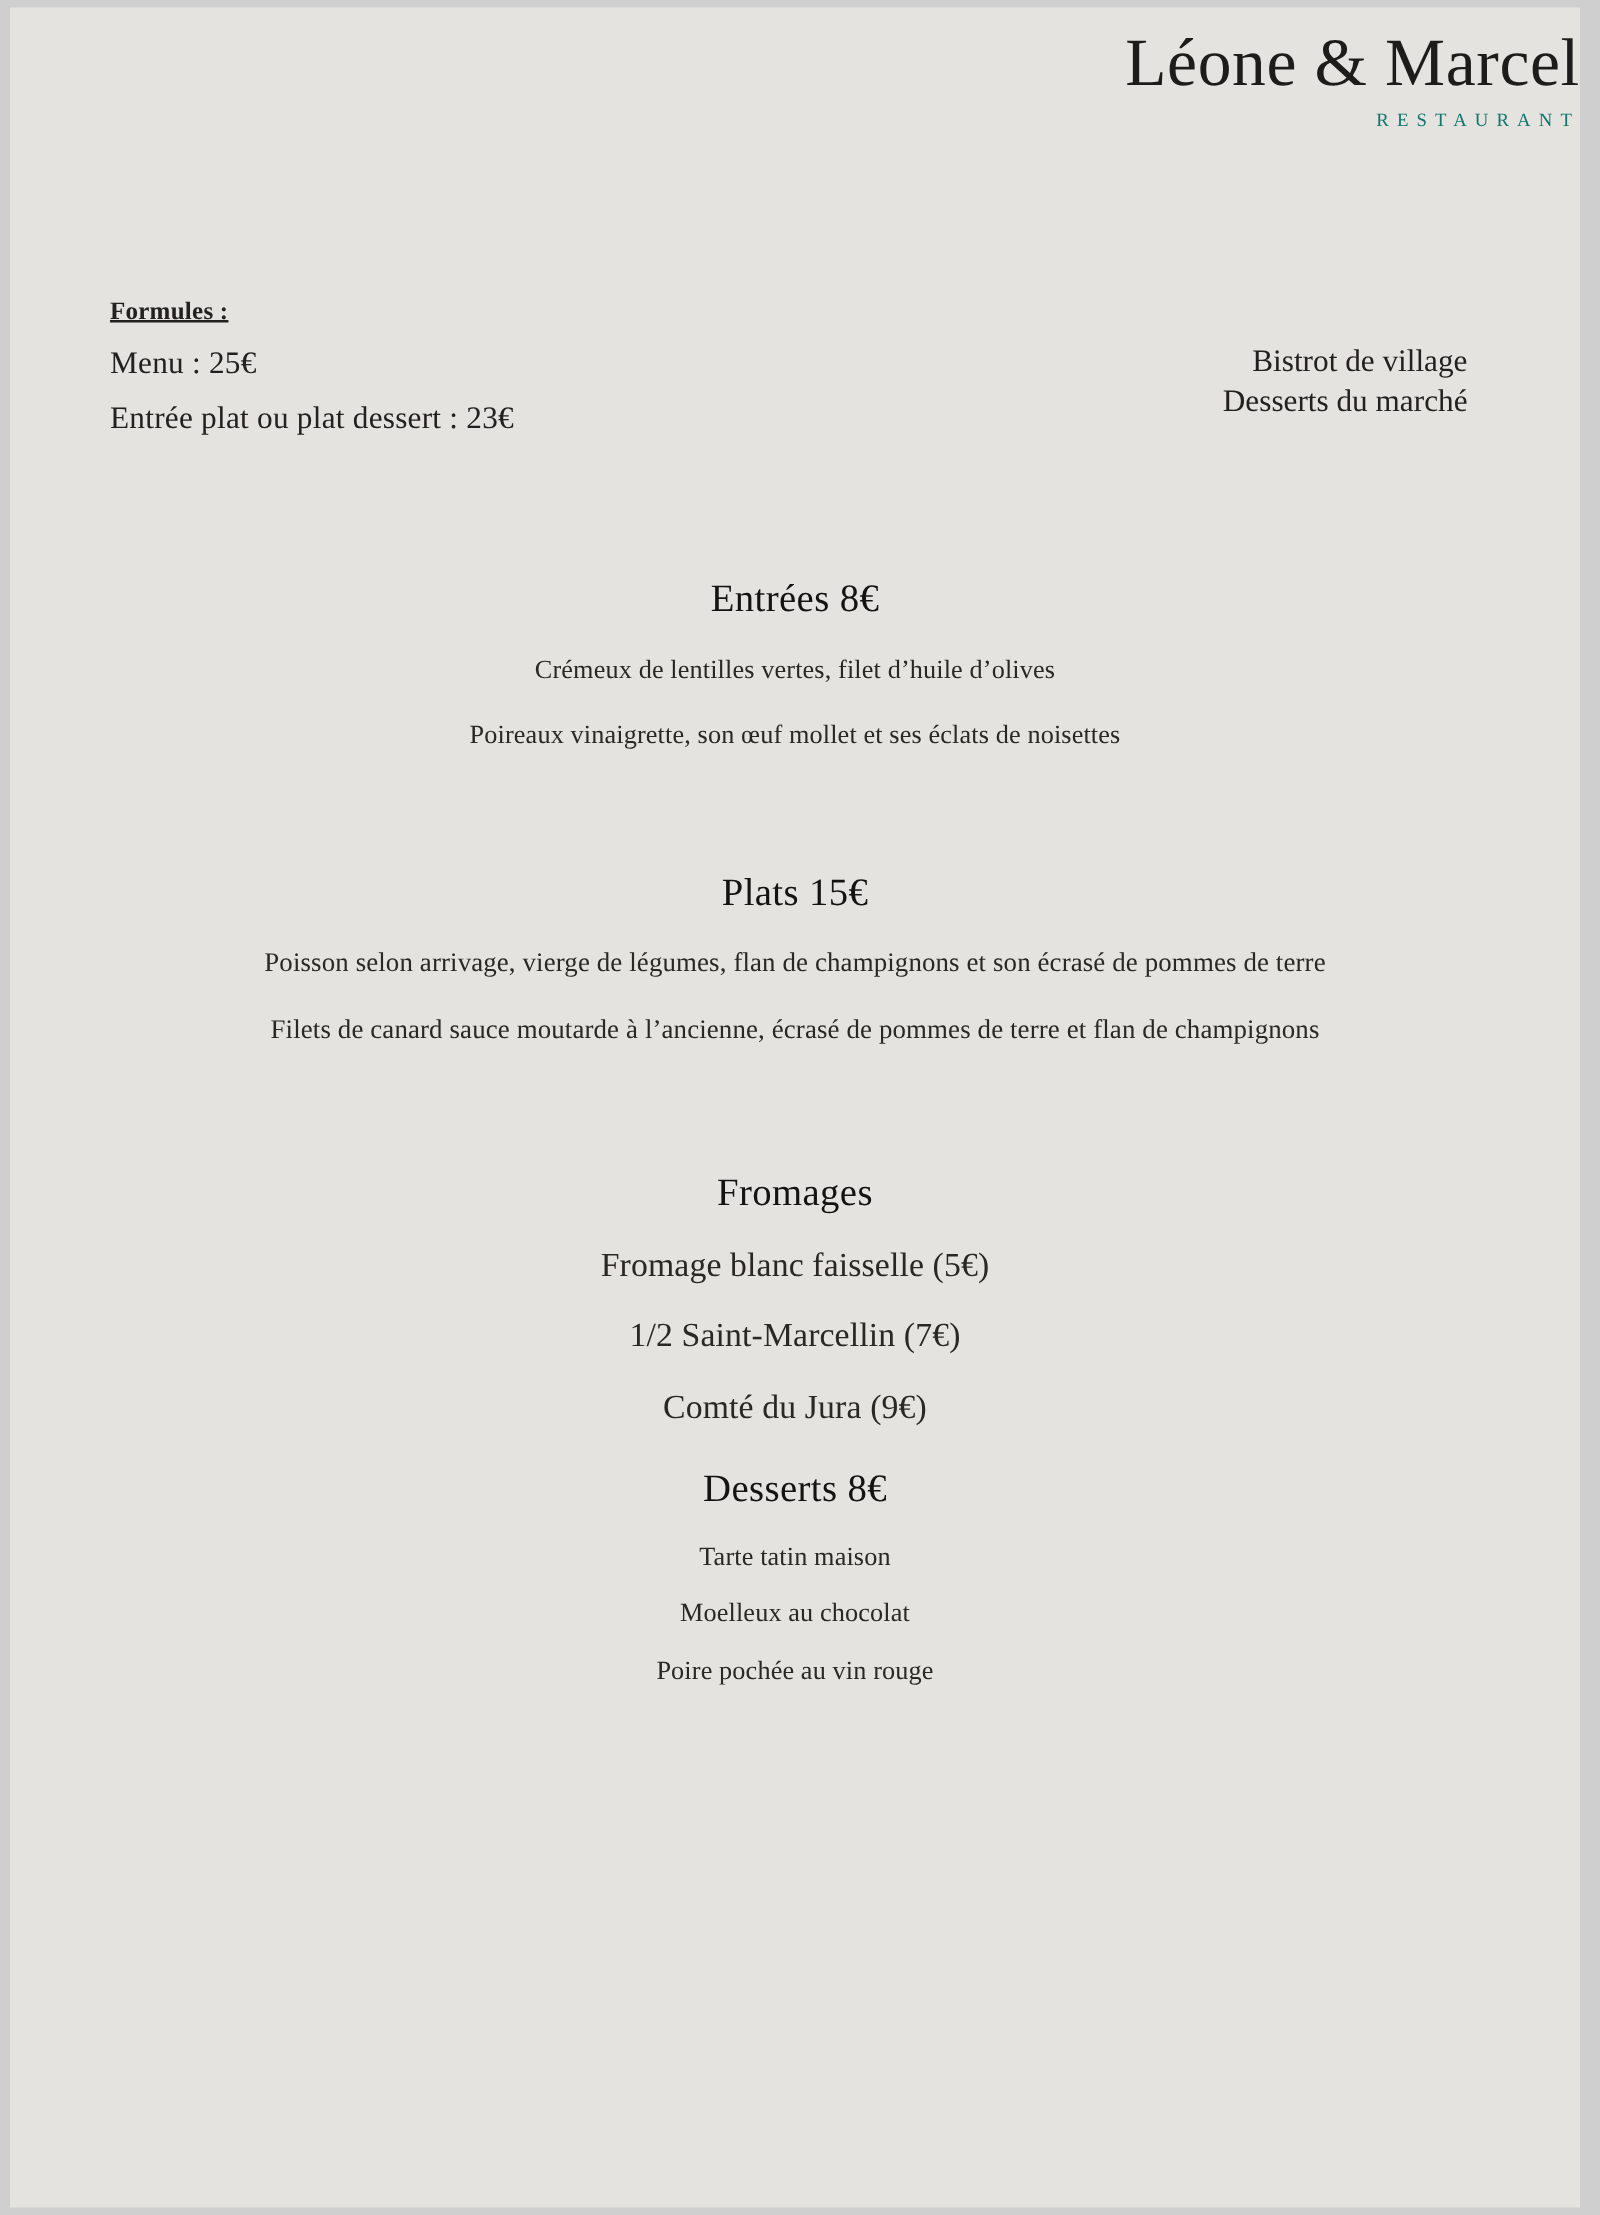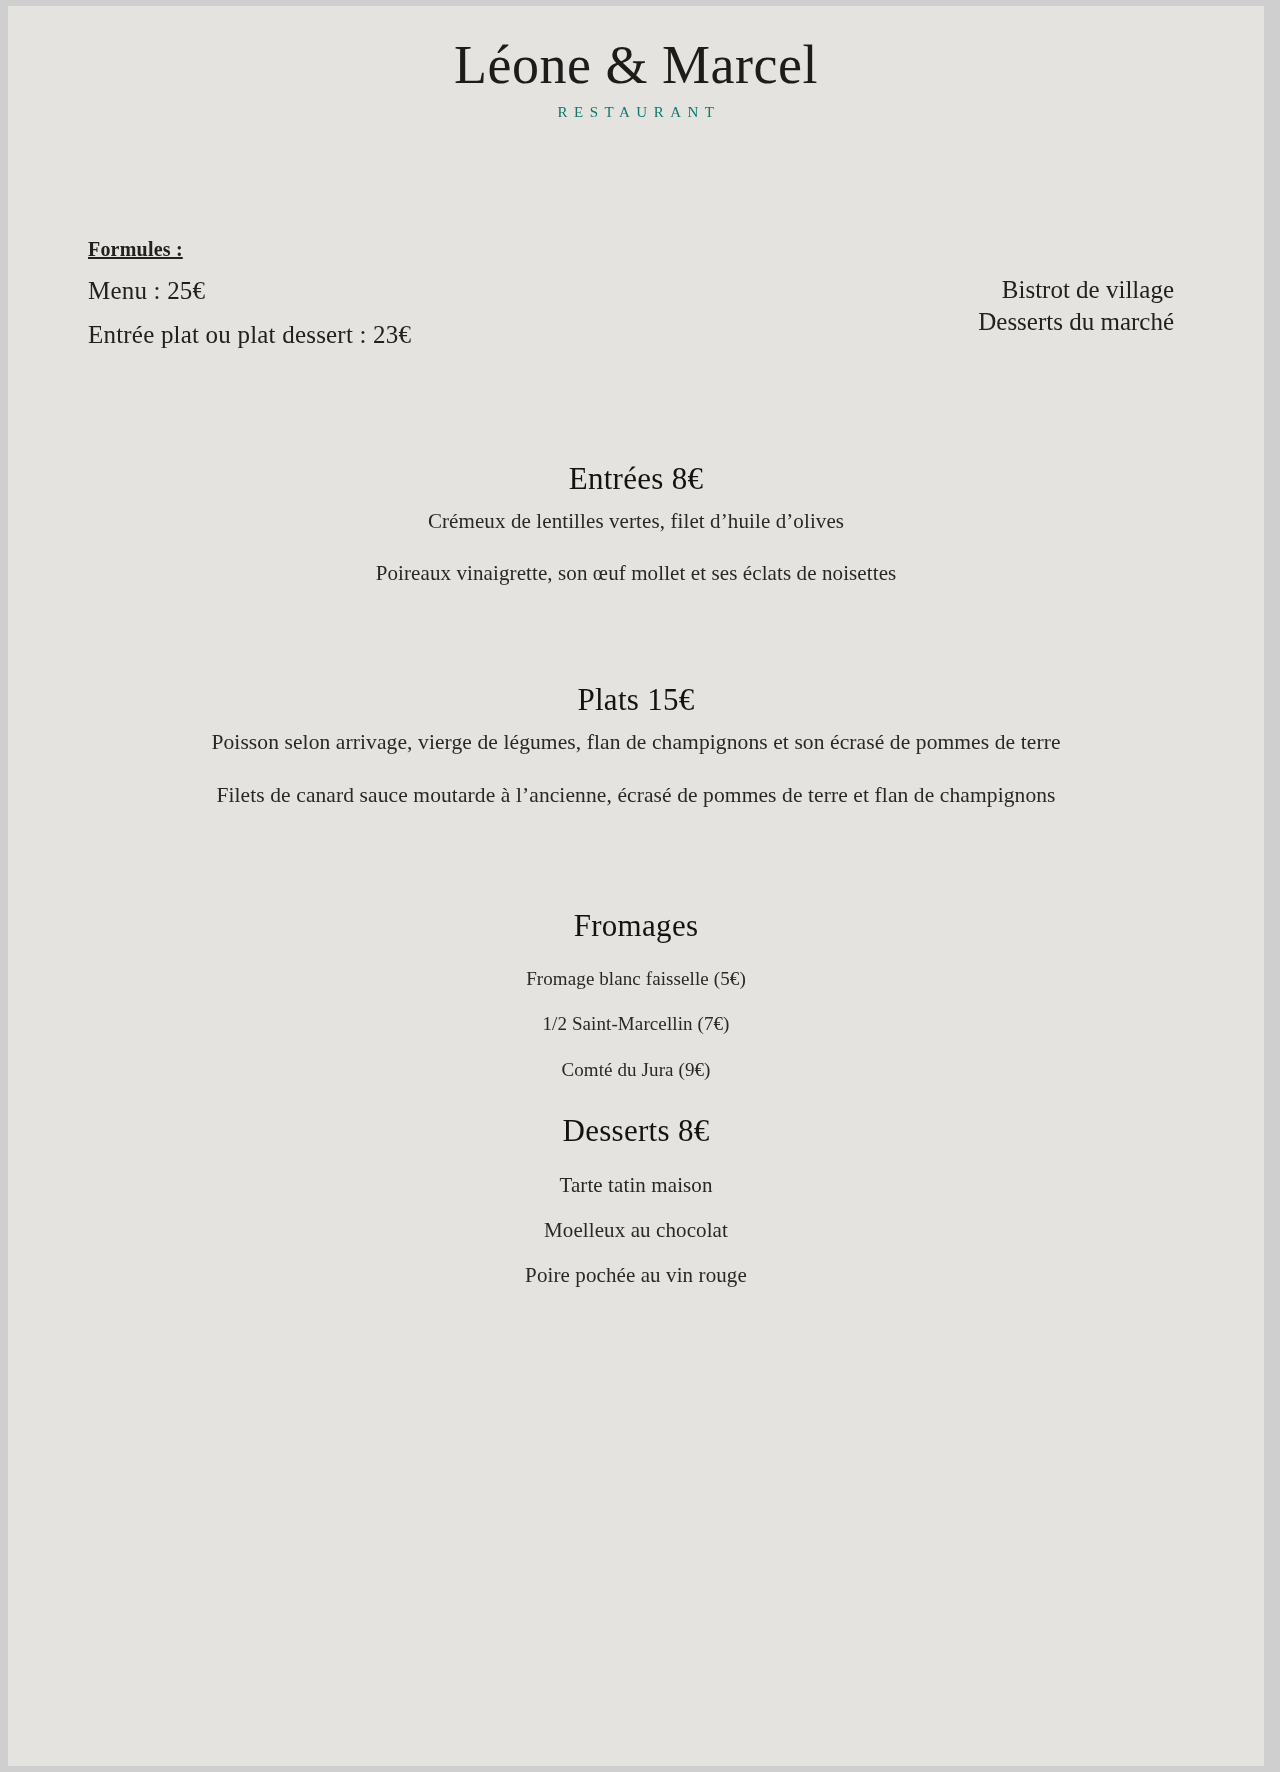--- a/index.html
+++ b/index.html
@@ -17,22 +17,22 @@
     position: absolute;
     left: 8px;
     top: 6px;
     width: 1256px;
     height: 1760px;
     background: #e4e3df;
     overflow: hidden;
   }
   
   .logo-block {
-    text-align: center;
-    padding-top: 31px;
+    text-align: right;
+    padding-top: 16px;
   }
   .logo-title {
     font-family: "Liberation Serif", serif;
     font-size: 54px;
     letter-spacing: 0.5px;
     color: #1e1c1a;
     line-height: 1.05;
     font-weight: 400;
   }
   .logo-sub {
@@ -82,34 +82,34 @@
   .section {
     margin-bottom: 0;
   }
   .section-title {
     font-size: 31px;
     font-weight: normal;
     letter-spacing: 0.3px;
     color: #141312;
   }
   .section-items {
-    margin-top: 10px;
+    margin-top: 24px;
   }
   .item {
     font-size: 21px;
     line-height: 1.35;
     margin-bottom: 24px;
     color: #2a2825;
     letter-spacing: 0.1px;
   }
   .sec-entrees { margin-bottom: 58px; }
   .sec-plats   { margin-bottom: 62px; }
   .sec-plats .item { font-size: 21.5px; }
   .sec-fromages .section-items { margin-top: 22px; }
-  .sec-fromages .item { margin-bottom: 20px; font-size: 19px; }
+  .sec-fromages .item { margin-bottom: 20px; font-size: 27px; }
   .sec-fromages { margin-bottom: 30px; }
   .sec-desserts .section-items { margin-top: 22px; }
   .sec-desserts .item { margin-bottom: 17px; font-size: 21px; }
   .spacer-lg { height: 36px; }
 </style>
 </head>
 <body>
 
 <div class="page">
 

